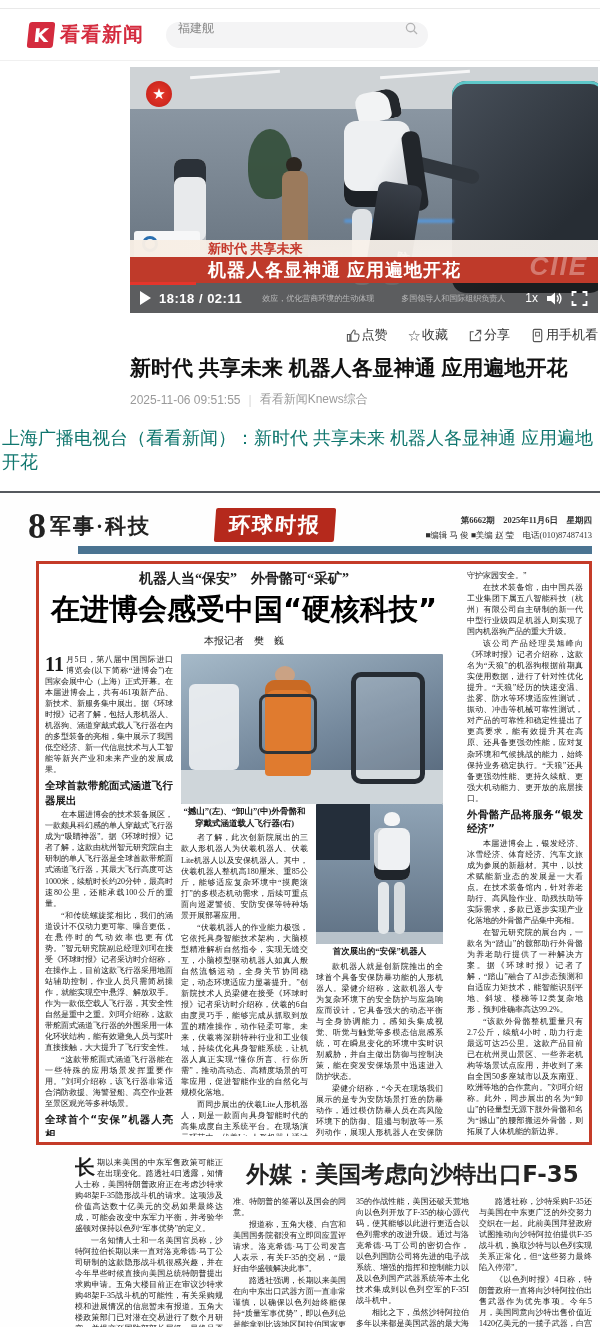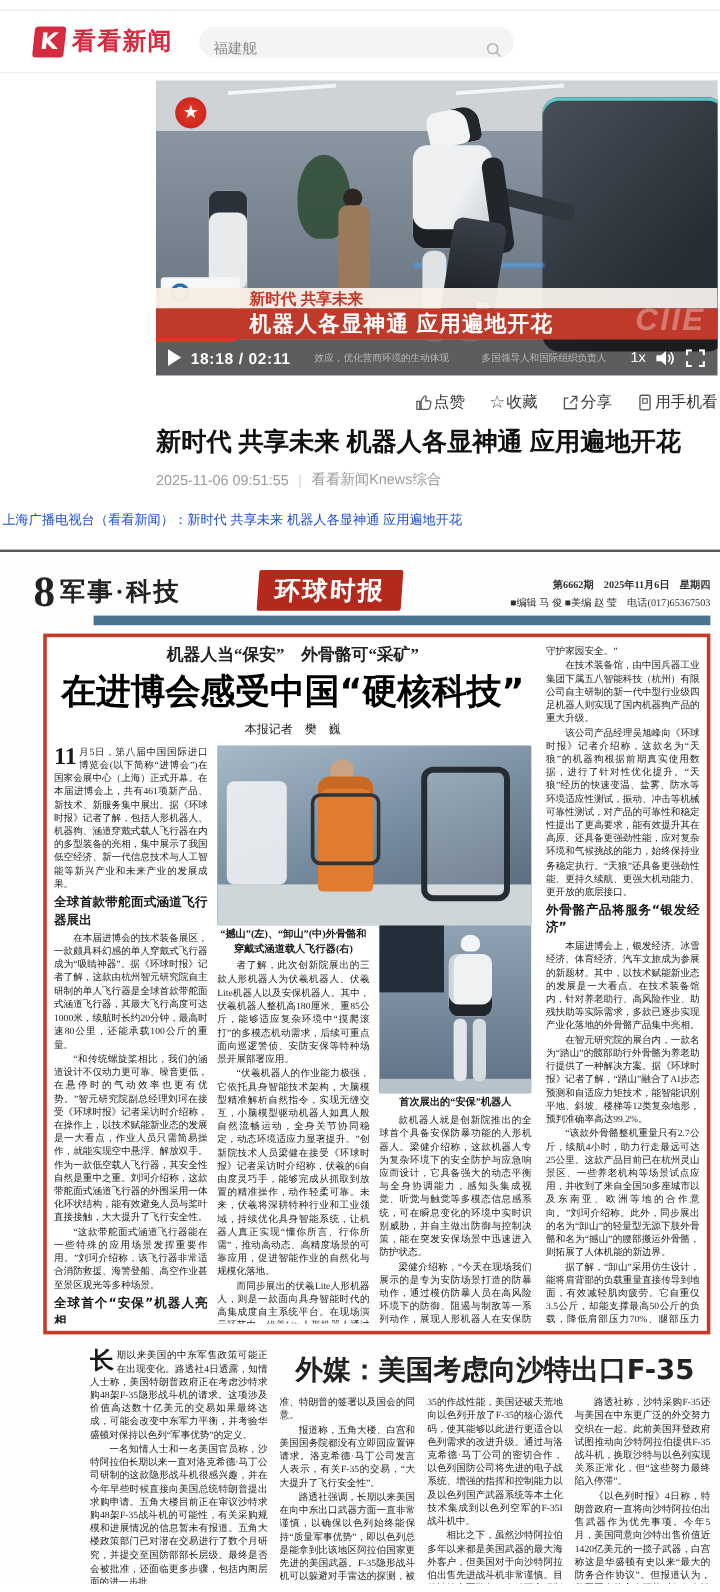--- a/index.html
+++ b/index.html
@@ -10,21 +10,21 @@
   
   .hdr { display:flex; align-items:center; height:52px; padding:0 0 0 28px;
          border-bottom:1px solid #f0f0f0; }
   .logo { display:flex; align-items:center; gap:6px; }
   .logo-mark { width:26px; height:26px; background:#d42b3e; border-radius:3px;
                color:#fff; font-weight:bold; font-size:19px; line-height:26px;
                text-align:center; font-family:"DejaVu Sans", sans-serif;
                transform:skewX(-6deg); }
   .logo-text { color:#d42b3e; font-weight:bold; font-size:20px; letter-spacing:1px; }
   .searchbox { margin-left:22px; width:262px; height:26px; background:#f4f4f5;
-               border-radius:13px; display:flex; align-items:flex-end; padding:0 10px 0 12px; }
+               border-radius:13px; display:flex; align-items:flex-start; padding:0 10px 0 12px; }
   .searchbox input { flex:1; border:none; background:transparent; outline:none;
                      font-size:12px; color:#888; font-family:inherit; }
   .mag { width:13px; height:13px; opacity:.45; }
 
   
   .video { position:relative; margin:6px 0 0 130px; width:468px; height:246px;
            background:linear-gradient(#cfd3d6 0 42px, #8a96a2 42px, #6e7a86 70%, #b6bbc0 85%);
            overflow:hidden; }
   .v-shape { position:absolute; }
   .v-badge { left:16px; top:14px; width:26px; height:26px; border-radius:50%;
@@ -88,38 +88,38 @@
 
   
   .actions { margin:13px 0 0 130px; width:468px; display:flex; justify-content:flex-end;
              gap:20px; font-size:13px; color:#333; align-items:center; }
   .act { display:flex; align-items:center; gap:1px; cursor:pointer; }
   .act svg { width:15px; height:15px; }
   .act .star { font-size:15px; color:#555; line-height:1; }
   .title { margin:10px 0 0 130px; width:468px; font-size:21px; font-weight:bold; color:#111; }
   .meta { margin:9px 0 0 130px; font-size:12px; color:#9a9a9a; display:flex; align-items:center; gap:8px; }
   .meta .sep { color:#d8d8d8; }
-  .lead { margin:18px 0 0 2px; font-size:11px; color:#1d4ed8; }
+  .lead { margin:18px 0 0 2px; font-size:18px; color:#0f766e; }
 
   
   .paper { margin-top:17px; border-top:2px solid #55595e; background:#fefefe; padding-top:9px; }
   .np-hdr { display:flex; align-items:flex-end; padding:0 8px 0 28px; height:40px; }
   .np-pageno { font-size:36px; font-weight:bold; line-height:.9; font-family:"Liberation Serif", serif; }
   .np-section { font-size:21px; font-weight:bold; margin:0 0 2px 4px; letter-spacing:2px;
                 font-family:"Liberation Serif", serif; }
   .np-masthead { margin-left:64px; background:#b5291c; color:#fff; font-weight:bold;
                  font-size:21px; padding:3px 14px; border-radius:2px; transform:skewX(-4deg);
                  font-family:"Liberation Serif", serif; letter-spacing:2px; }
   .np-issue { margin-left:auto; text-align:right; font-size:8.5px; color:#333; line-height:1.7;
               font-family:"Liberation Serif", serif; }
   .np-issue .b1 { font-weight:bold; }
   .np-bluebar { height:8px; background:#4a7391; margin:4px 8px 0 78px; }
 
   .redbox { margin:7px 8px 0 36px; border:3px solid #c43b28; background:#fff;
-            height:584px; padding:6px; display:flex; gap:12px; overflow:hidden; }
+            height:584px; padding:6px; display:flex; gap:24px; overflow:hidden; }
   .rb-left { width:398px; flex:none; display:flex; flex-direction:column; }
   .kicker { text-align:center; font-weight:bold; font-size:14px; font-family:"Liberation Serif", serif; }
   .bighead { text-align:center; font-size:29px; font-weight:900; letter-spacing:0;
              margin-top:2px; color:#000; font-family:"DejaVu Sans", sans-serif; }
   .byline { text-align:center; font-size:10px; margin:4px 0 6px; font-family:"Liberation Serif", serif; }
   .cols { display:flex; gap:8px; flex:1; overflow:hidden; }
   .np-col { font-size:8px; line-height:1.38; text-align:justify; color:#1a1a1a;
             font-family:"Liberation Serif", serif; overflow:hidden; }
   .np-col p { text-indent:2em; margin-bottom:1px; }
   .np-col p.noindent { text-indent:0; }
@@ -277,36 +277,36 @@
 </div>
 <p class="lead">上海广播电视台（看看新闻）：新时代 共享未来 机器人各显神通 应用遍地开花</p>
 
 <div class="paper">
   <div class="np-hdr">
     <span class="np-pageno">8</span>
     <span class="np-section">军事·科技</span>
     <span class="np-masthead">环球时报</span>
     <div class="np-issue">
       <div class="b1">第6662期　2025年11月6日　星期四</div>
-      <div>■编辑 马 俊 ■美编 赵 莹　电话(017)65367503</div>
+      <div>■编辑 马 俊 ■美编 赵 莹　电话(010)87487413</div>
     </div>
   </div>
   <div class="np-bluebar"></div>
 
   <div class="redbox">
     <div class="rb-left">
       <div class="kicker">机器人当“保安”　外骨骼可“采矿”</div>
       <div class="bighead">在进博会感受中国“硬核科技”</div>
       <div class="byline">本报记者　樊　巍</div>
       <div class="cols">
         <div class="np-col col1">
           <p class="noindent"><span class="dropcap">11</span><span>月5日，第八届中国国际进口博览会(以下简称“进博会”)在国家会展中心（上海）正式开幕。在本届进博会上，共有461项新产品、新技术、新服务集中展出。据《环球时报》记者了解，包括人形机器人、机器狗、涵道穿戴式载人飞行器在内的多型装备的亮相，集中展示了我国低空经济、新一代信息技术与人工智能等新兴产业和未来产业的发展成果。</span></p>
           <div class="subhead">全球首款带舵面式涵道飞行器展出</div>
           <p>在本届进博会的技术装备展区，一款颇具科幻感的单人穿戴式飞行器成为“吸睛神器”。据《环球时报》记者了解，这款由杭州智元研究院自主研制的单人飞行器是全球首款带舵面式涵道飞行器，其最大飞行高度可达1000米，续航时长约20分钟，最高时速80公里，还能承载100公斤的重量。</p>
-          <p>“和传统螺旋桨相比，我们的涵道设计不仅动力更可靠、噪音更低，在悬停时的气动效率也更有优势。”智元研究院副总经理刘珂在接受《环球时报》记者采访时介绍称，在操作上，以技术赋能新业态的发展是一大看点，作业人员只需简易操作，就能实现空中悬浮、解放双手。作为一款低空载人飞行器，其安全性自然是重中之重。刘珂介绍称，这款带舵面式涵道飞行器的外围采用一体化环状结构，能有效避免人员与桨叶直接接触，大大提升了飞行安全性。</p>
+          <p>“和传统螺旋桨相比，我们的涵道设计不仅动力更可靠、噪音更低，在悬停时的气动效率也更有优势。”智元研究院副总经理刘珂在接受《环球时报》记者采访时介绍称，在操作上，目前这款飞行器采用地面站辅助控制，作业人员只需简易操作，就能实现空中悬浮、解放双手。作为一款低空载人飞行器，其安全性自然是重中之重。刘珂介绍称，这款带舵面式涵道飞行器的外围采用一体化环状结构，能有效避免人员与桨叶直接接触，大大提升了飞行安全性。</p>
           <p>“这款带舵面式涵道飞行器能在一些特殊的应用场景发挥重要作用。”刘珂介绍称，该飞行器非常适合消防救援、海警登船、高空作业甚至景区观光等多种场景。</p>
           <div class="subhead">全球首个“安保”机器人亮相</div>
 
         </div>
         <div class="mid">
           <div class="photo photo1">
             <div class="p1-floor"></div>
             <div class="p1-white"></div>
             <div class="p1-head"></div>
             <div class="p1-fig"></div>
@@ -353,21 +353,21 @@
   <div class="f35">
     <div class="np-col colA">
       <p class="noindent"><span class="dropcap">长</span><span>期以来美国的中东军售政策可能正在出现变化。路透社4日透露，知情人士称，美国特朗普政府正在考虑沙特求购48架F-35隐形战斗机的请求。这项涉及价值高达数十亿美元的交易如果最终达成，可能会改变中东军力平衡，并考验华盛顿对保持以色列“军事优势”的定义。</span></p>
       <p>一名知情人士和一名美国官员称，沙特阿拉伯长期以来一直对洛克希德·马丁公司研制的这款隐形战斗机很感兴趣，并在今年早些时候直接向美国总统特朗普提出求购申请。五角大楼目前正在审议沙特求购48架F-35战斗机的可能性，有关采购规模和进展情况的信息暂未有报道。五角大楼政策部门已对潜在交易进行了数个月研究，并提交至国防部部长层级。最终是否会被批准，还面临更多步骤，包括内阁层面的进一步批</p>
     </div>
     <div class="f35-mid">
       <div class="f35-head">外媒：美国考虑向沙特出口F-35</div>
       <div class="f35-cols">
         <div class="np-col">
           <p class="noindent">准、特朗普的签署以及国会的同意。</p>
-          <p>报道称，五角大楼、白宫和美国国务院都没有立即回应置评请求。洛克希德·马丁公司发言人表示，有关F-35的交易，“大大提升了飞行安全性”。</p>
+          <p>报道称，五角大楼、白宫和美国国务院都没有立即回应置评请求。洛克希德·马丁公司发言人表示，有关F-35的交易，“最好由华盛顿解决此事”。</p>
           <p>路透社强调，长期以来美国在向中东出口武器方面一直非常谨慎，以确保以色列始终能保持“质量军事优势”，即以色列总是能拿到比该地区阿拉伯国家更先进的美国武器。F-35隐形战斗机可以躲避对手雷达的探测，被认为是世界最先进的战斗机之一。如今不但美军自己装备了数百架F-35，还出口到欧洲和亚洲多个国家。以色列空军的F-35战斗机也早在近10年前就已成军，如今组建了多个中队，但目前该国仍然是唯一装备F-35的中东国家。</p>
 
         </div>
         <div class="np-col">
           <p class="noindent">35的作战性能，美国还破天荒地向以色列开放了F-35的核心源代码，使其能够以此进行更适合以色列需求的改进升级。通过与洛克希德·马丁公司的密切合作，以色列国防公司将先进的电子战系统、增强的指挥和控制能力以及以色列国产武器系统等本土化技术集成到以色列空军的F-35I战斗机中。</p>
           <p>相比之下，虽然沙特阿拉伯多年以来都是美国武器的最大海外客户，但美国对于向沙特阿拉伯出售先进战斗机非常谨慎。目前沙特空军装备了多种西方研制的先进战斗机，包括美制F-15和欧洲“台风”等，但它们都是非隐形战斗机，而非更现代化的隐形战斗机。此前沙特已经多次向美国提出采购申请，但都因为“影响到以色列的军事装备技术优势”而遭到美国方面的否决。</p>
         </div>
         <div class="np-col">
           <p>路透社称，沙特采购F-35还与美国在中东更广泛的外交努力交织在一起。此前美国拜登政府试图推动向沙特阿拉伯提供F-35战斗机，换取沙特与以色列实现关系正常化，但“这些努力最终陷入停滞”。</p>
           <p>《以色列时报》4日称，特朗普政府一直将向沙特阿拉伯出售武器作为优先事项。今年5月，美国同意向沙特出售价值近1420亿美元的一揽子武器，白宫称这是华盛顿有史以来“最大的防务合作协议”。但报道认为，美国国会的审查可能对任何向沙特出售F-35的提议构成挑战，部分美国国会议员对深化与沙特的军事合作持谨慎态度。F-35集成了大量尖端技术，包括隐形能力、传感器融合和先进射电系统，美国严格限制这些敏感技术的扩散，担心可能被潜在对手研究。而近年来，沙特一直努力使其防务伙伴关系多元化。▲　（陈　山）</p>

